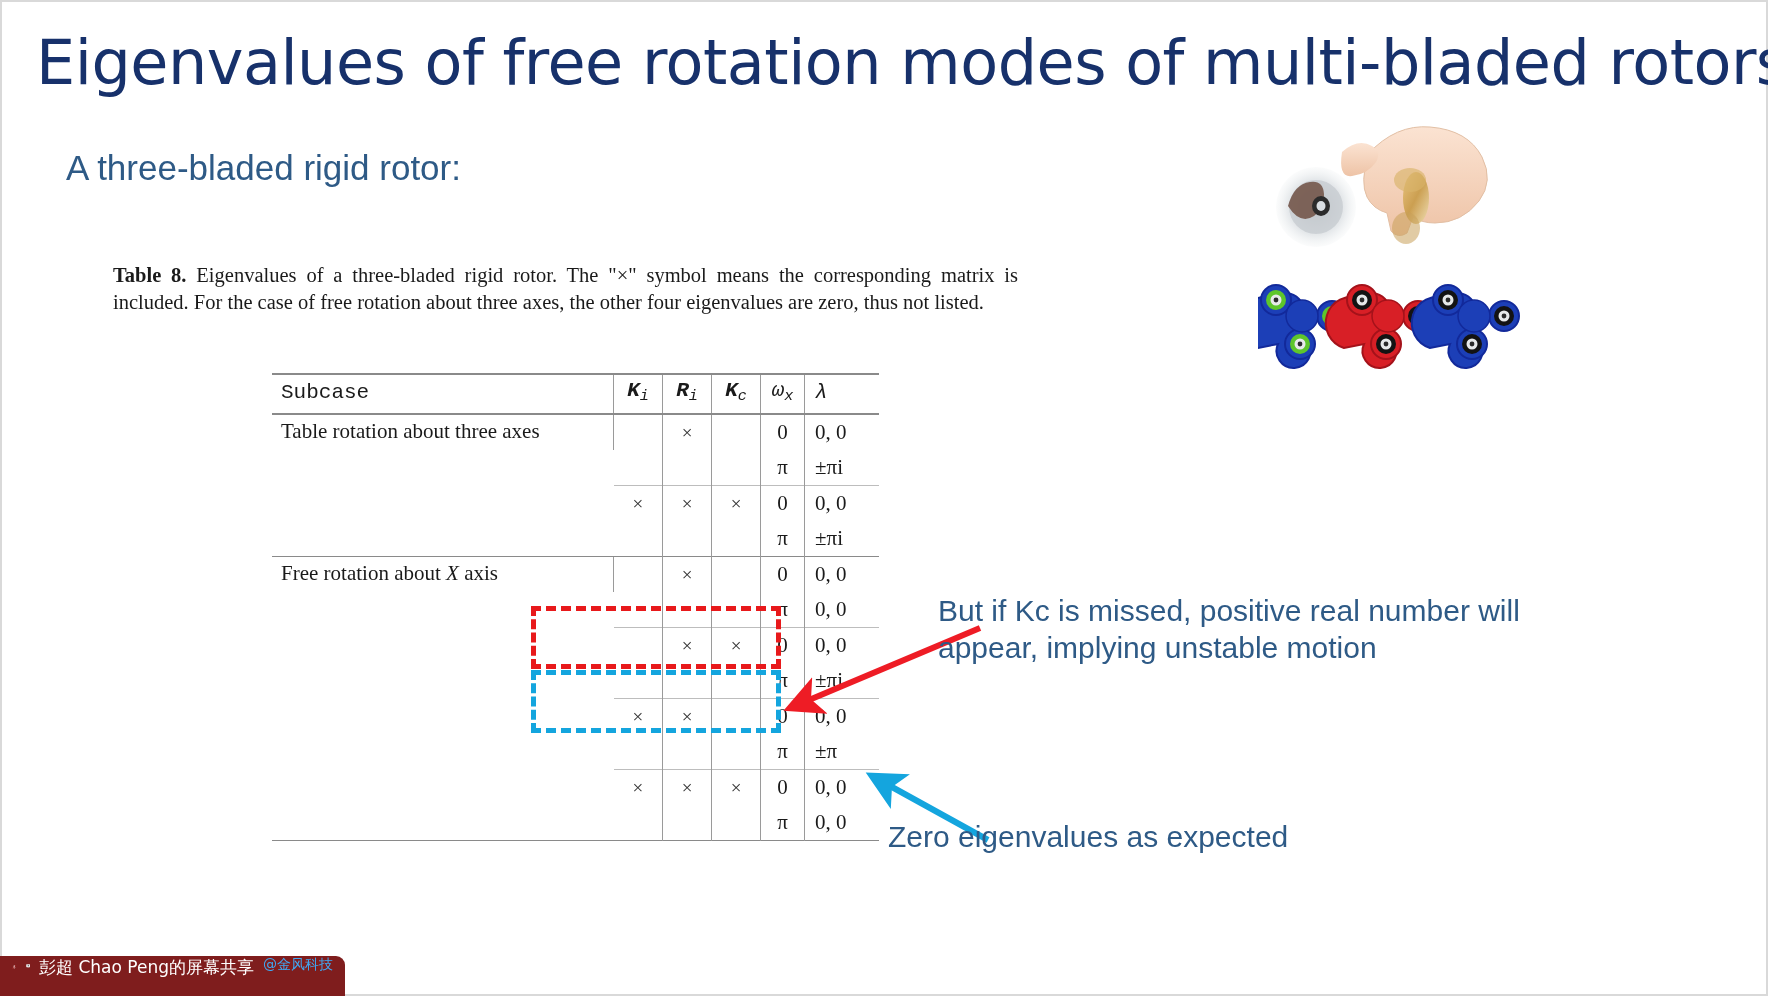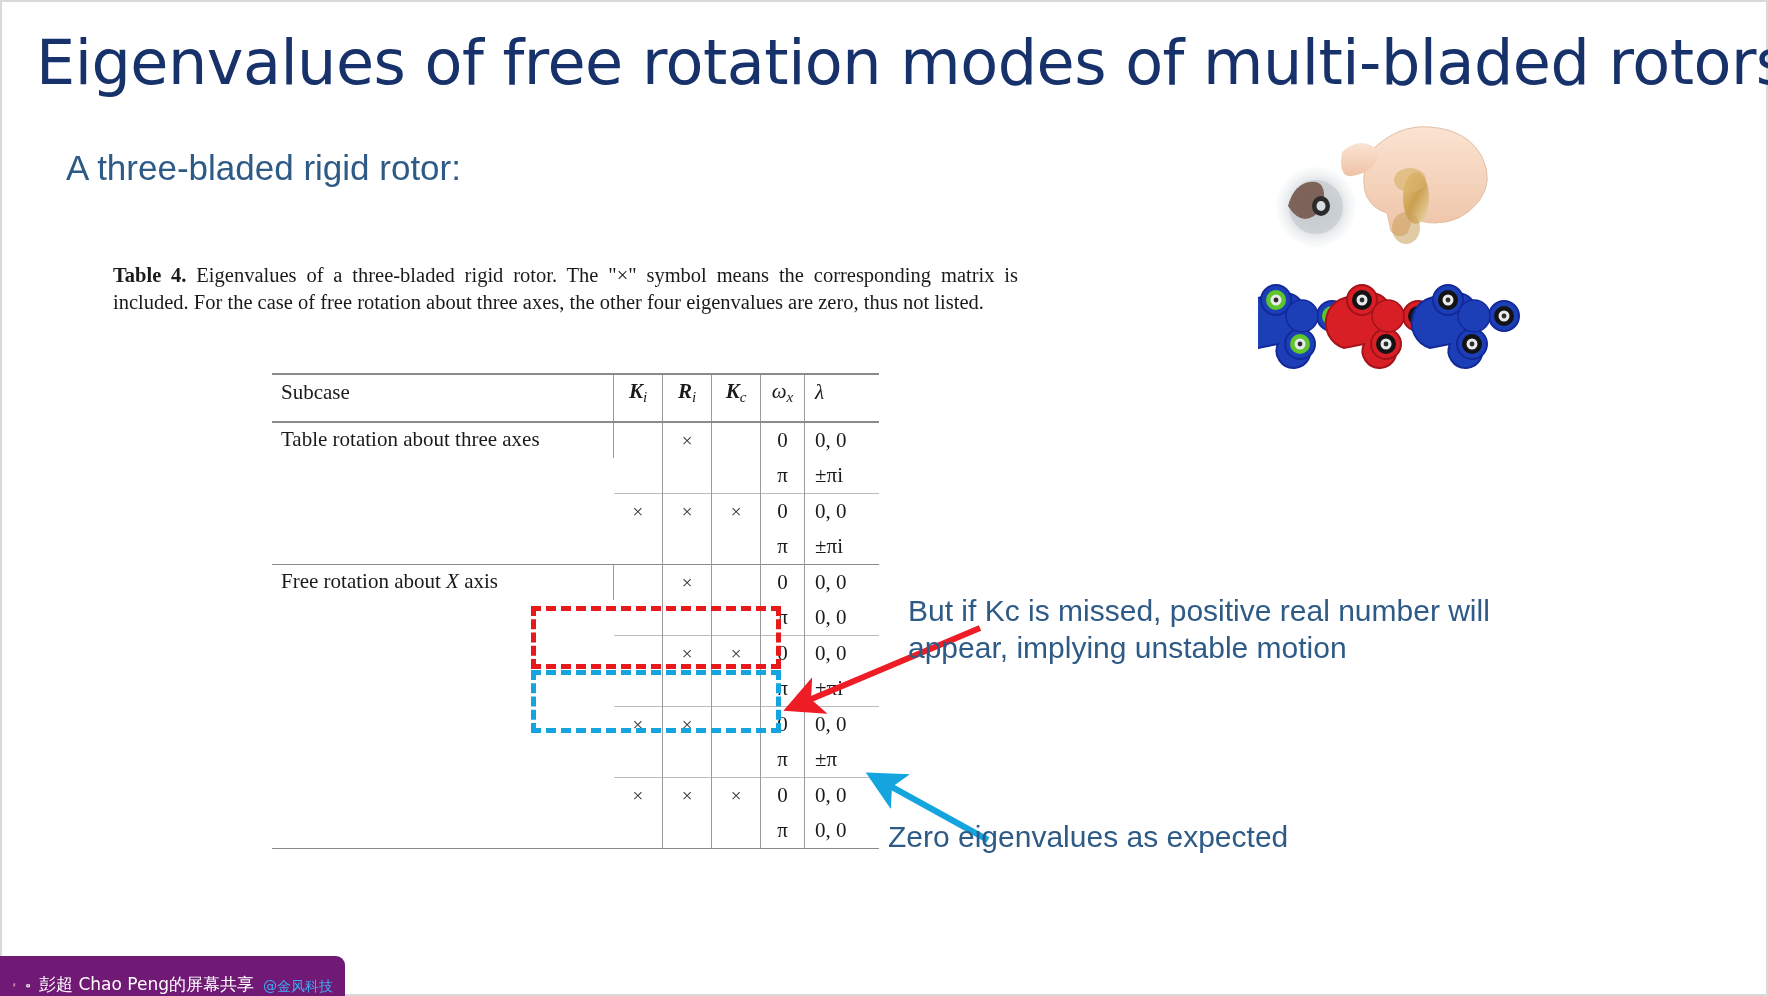--- a/index.html
+++ b/index.html
@@ -46,21 +46,21 @@
     height:35px;
   }
   table.tbl td:first-child,table.tbl th:first-child{border-left:none;}
   .c-sub{width:332px;text-align:left!important;padding-left:9px!important;}
   .c-k{width:48px;}
   .c-r{width:48px;}
   .c-kc{width:48px;}
   .c-w{width:43px;}
   .c-l{width:64px;text-align:left!important;padding-left:10px!important;}
   .toprule td,.toprule th{border-top:2px solid #8a8a8a;}
-  tr.hdr th{border-bottom:2px solid #8a8a8a;padding-bottom:11px;}
+  tr.hdr th{border-bottom:2px solid #8a8a8a;padding-bottom:3px;font-family:Liberation Mono, monospace;}
   tr.midrule td{border-top:1px solid #8a8a8a;margin-top:48px;}
   tr.thinrule td{border-top:1px solid #bdbdbd;}
   tr.botrule td{border-top:1px solid #8a8a8a;height:8px;}
   .mathit{font-style:italic;}
   .bi{font-weight:bold;font-style:italic;}
   .sub{font-size:0.72em;font-style:italic;vertical-align:-0.28em;}
   .xmark{font-size:19px;color:#333;}
 
   
   .hl-box{position:absolute;box-sizing:border-box;}
@@ -72,55 +72,55 @@
     left:531px;top:670px;width:250px;height:63px;
     border:5px dashed #14a5de;
   }
 
   
   .annot{
     position:absolute;
     font-family:"Liberation Sans",sans-serif;
     font-size:30px;line-height:1.24;color:#2e5a86;
   }
-  #annot-red{left:908px;top:592px;width:630px;}
+  #annot-red{left:938px;top:592px;width:630px;}
   #annot-blue{left:888px;top:818px;width:560px;}
 
   
   #arrow-layer{position:absolute;left:0;top:0;width:1768px;height:996px;pointer-events:none;}
 
   
   #spinner-pic{position:absolute;left:1258px;top:110px;width:268px;height:260px;}
 
   
   #share-bar{
     position:absolute;left:0;bottom:0;height:40px;width:345px;
-    background:#701a75;border-top-right-radius:9px;
-    display:flex;align-items:flex-end;gap:9px;padding:0 12px;
+    background:#7f1d1d;border-top-right-radius:9px;
+    display:flex;align-items:flex-start;gap:9px;padding:0 12px;
     box-sizing:border-box;
   }
   #share-bar .bar-text{
     color:#ffffff;font-size:17px;white-space:nowrap;
     font-family:"DejaVu Sans","Liberation Sans",sans-serif;
   }
   #share-bar .bar-tag{
     color:#3fa9f5;font-size:14px;white-space:nowrap;
     font-family:"DejaVu Sans","Liberation Sans",sans-serif;
   }
 </style>
 </head>
 <body>
 
 <div id="frame"></div>
 
 <div id="slide-title">Eigenvalues of free rotation modes of multi-bladed rotors</div>
 <div id="slide-subtitle">A three-bladed rigid rotor:</div>
 
 <div id="table-caption">
-  <b>Table 4.</b><span> Eigenvalues of a three-bladed rigid rotor. The "×" symbol means the corresponding matrix is included. For the case of free rotation about three axes, the other four eigenvalues are zero, thus not listed.</span>
+  <b>Table 8.</b><span> Eigenvalues of a three-bladed rigid rotor. The "×" symbol means the corresponding matrix is included. For the case of free rotation about three axes, the other four eigenvalues are zero, thus not listed.</span>
 </div>
 
 <div id="eig-table">
 <table class="tbl">
   <tbody>
         <tr class="hdr toprule">
     <th class="c-sub">Subcase</th>
     <th class="c-k"><span class="bi">K</span><span class="sub">i</span></th>
     <th class="c-r"><span class="bi">R</span><span class="sub">i</span></th>
     <th class="c-kc"><span class="bi">K</span><span class="sub">c</span></th>

